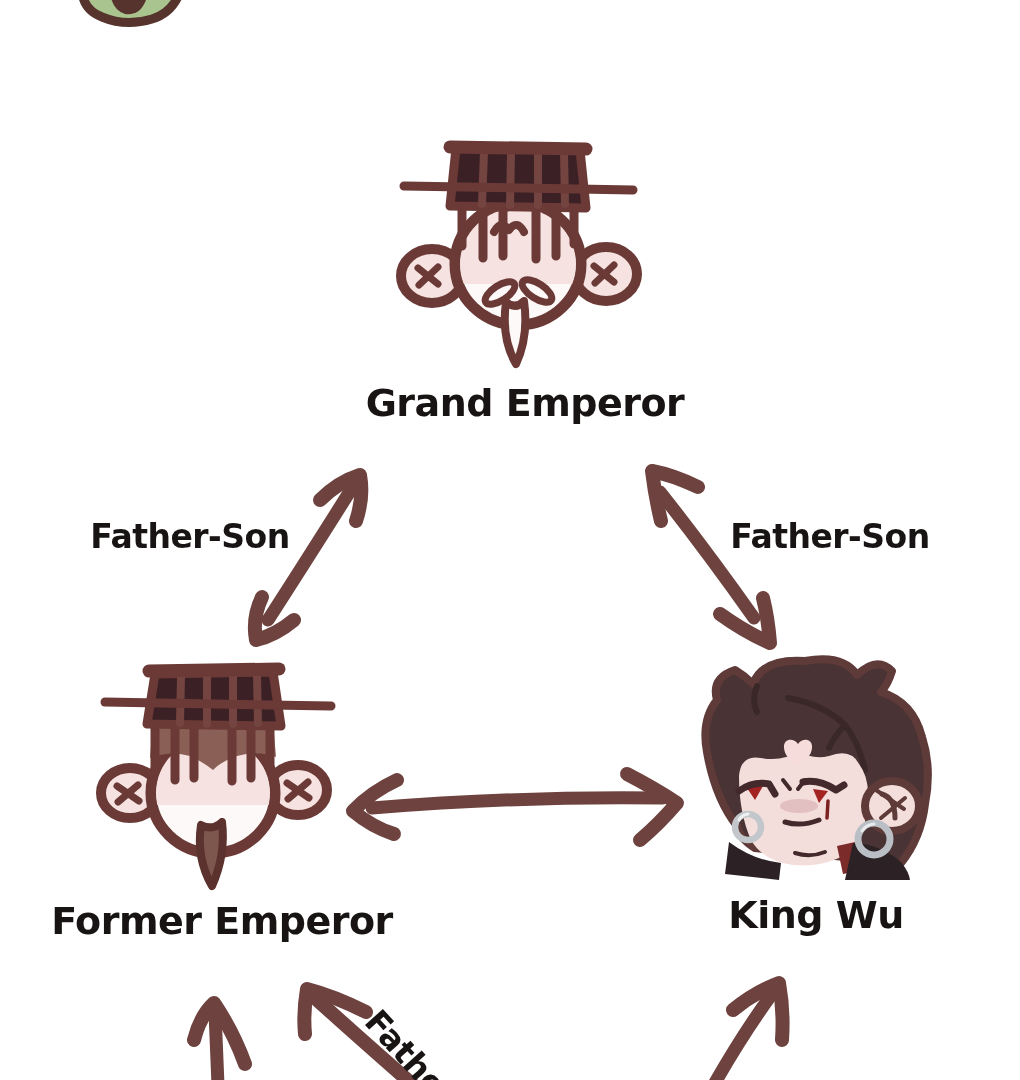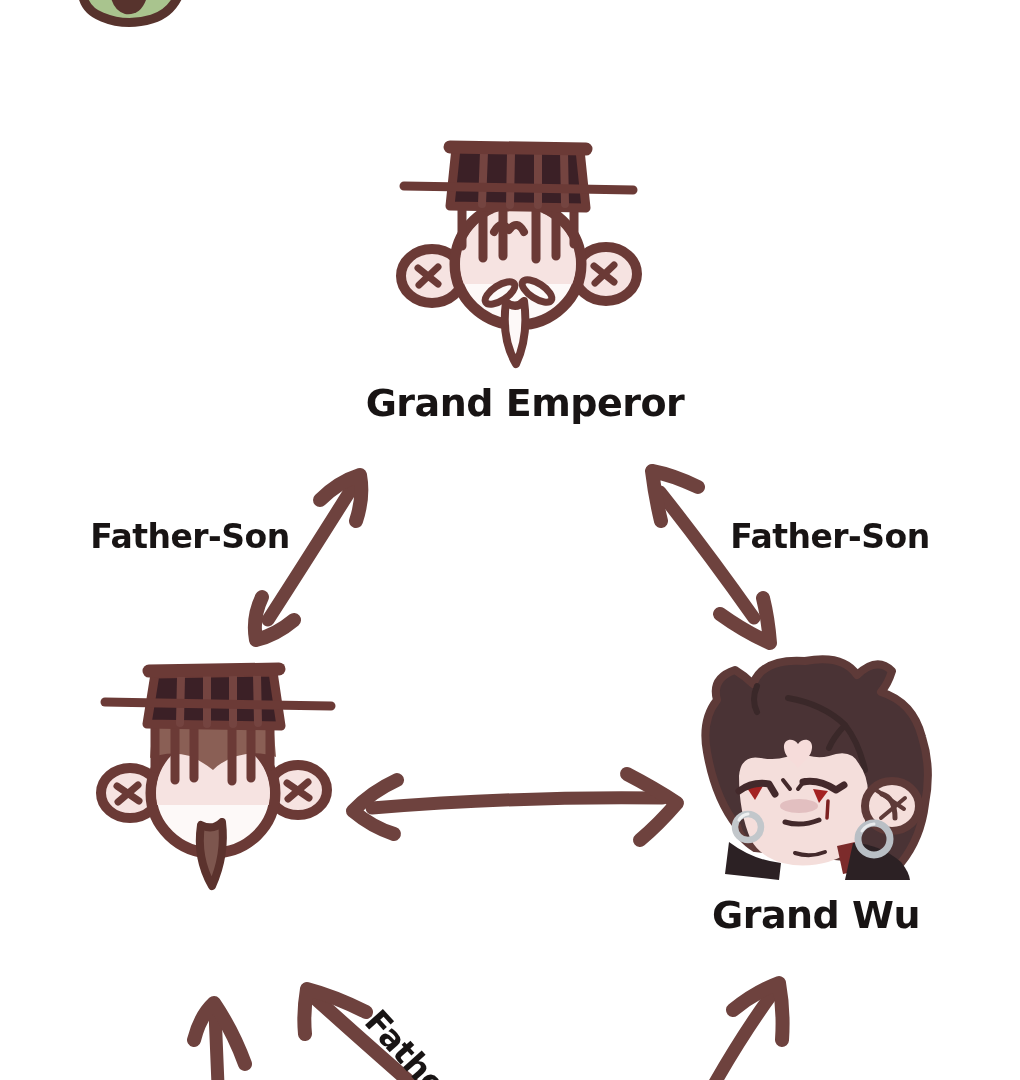--- a/index.html
+++ b/index.html
@@ -148,18 +148,19 @@
     </g>
   </svg>
 
   <div class="label name" style="left:525px;top:381px">Grand Emperor</div>
 
   <div class="label rel" style="left:190px;top:517px">Father-Son</div>
 
   <div class="label rel" style="left:830px;top:517px">Father-Son</div>
 
 
+  <div class="label name" style="left:222px;top:899px">Former Emperor</div>
 
-  <div class="label name" style="left:816px;top:893px">Grand Wu</div>
+  <div class="label name" style="left:816px;top:893px">King Wu</div>
 
   <div class="label rotated" style="left:386px;top:1002px">Father-Son</div>
 
 </div>
 
 </body></html>

